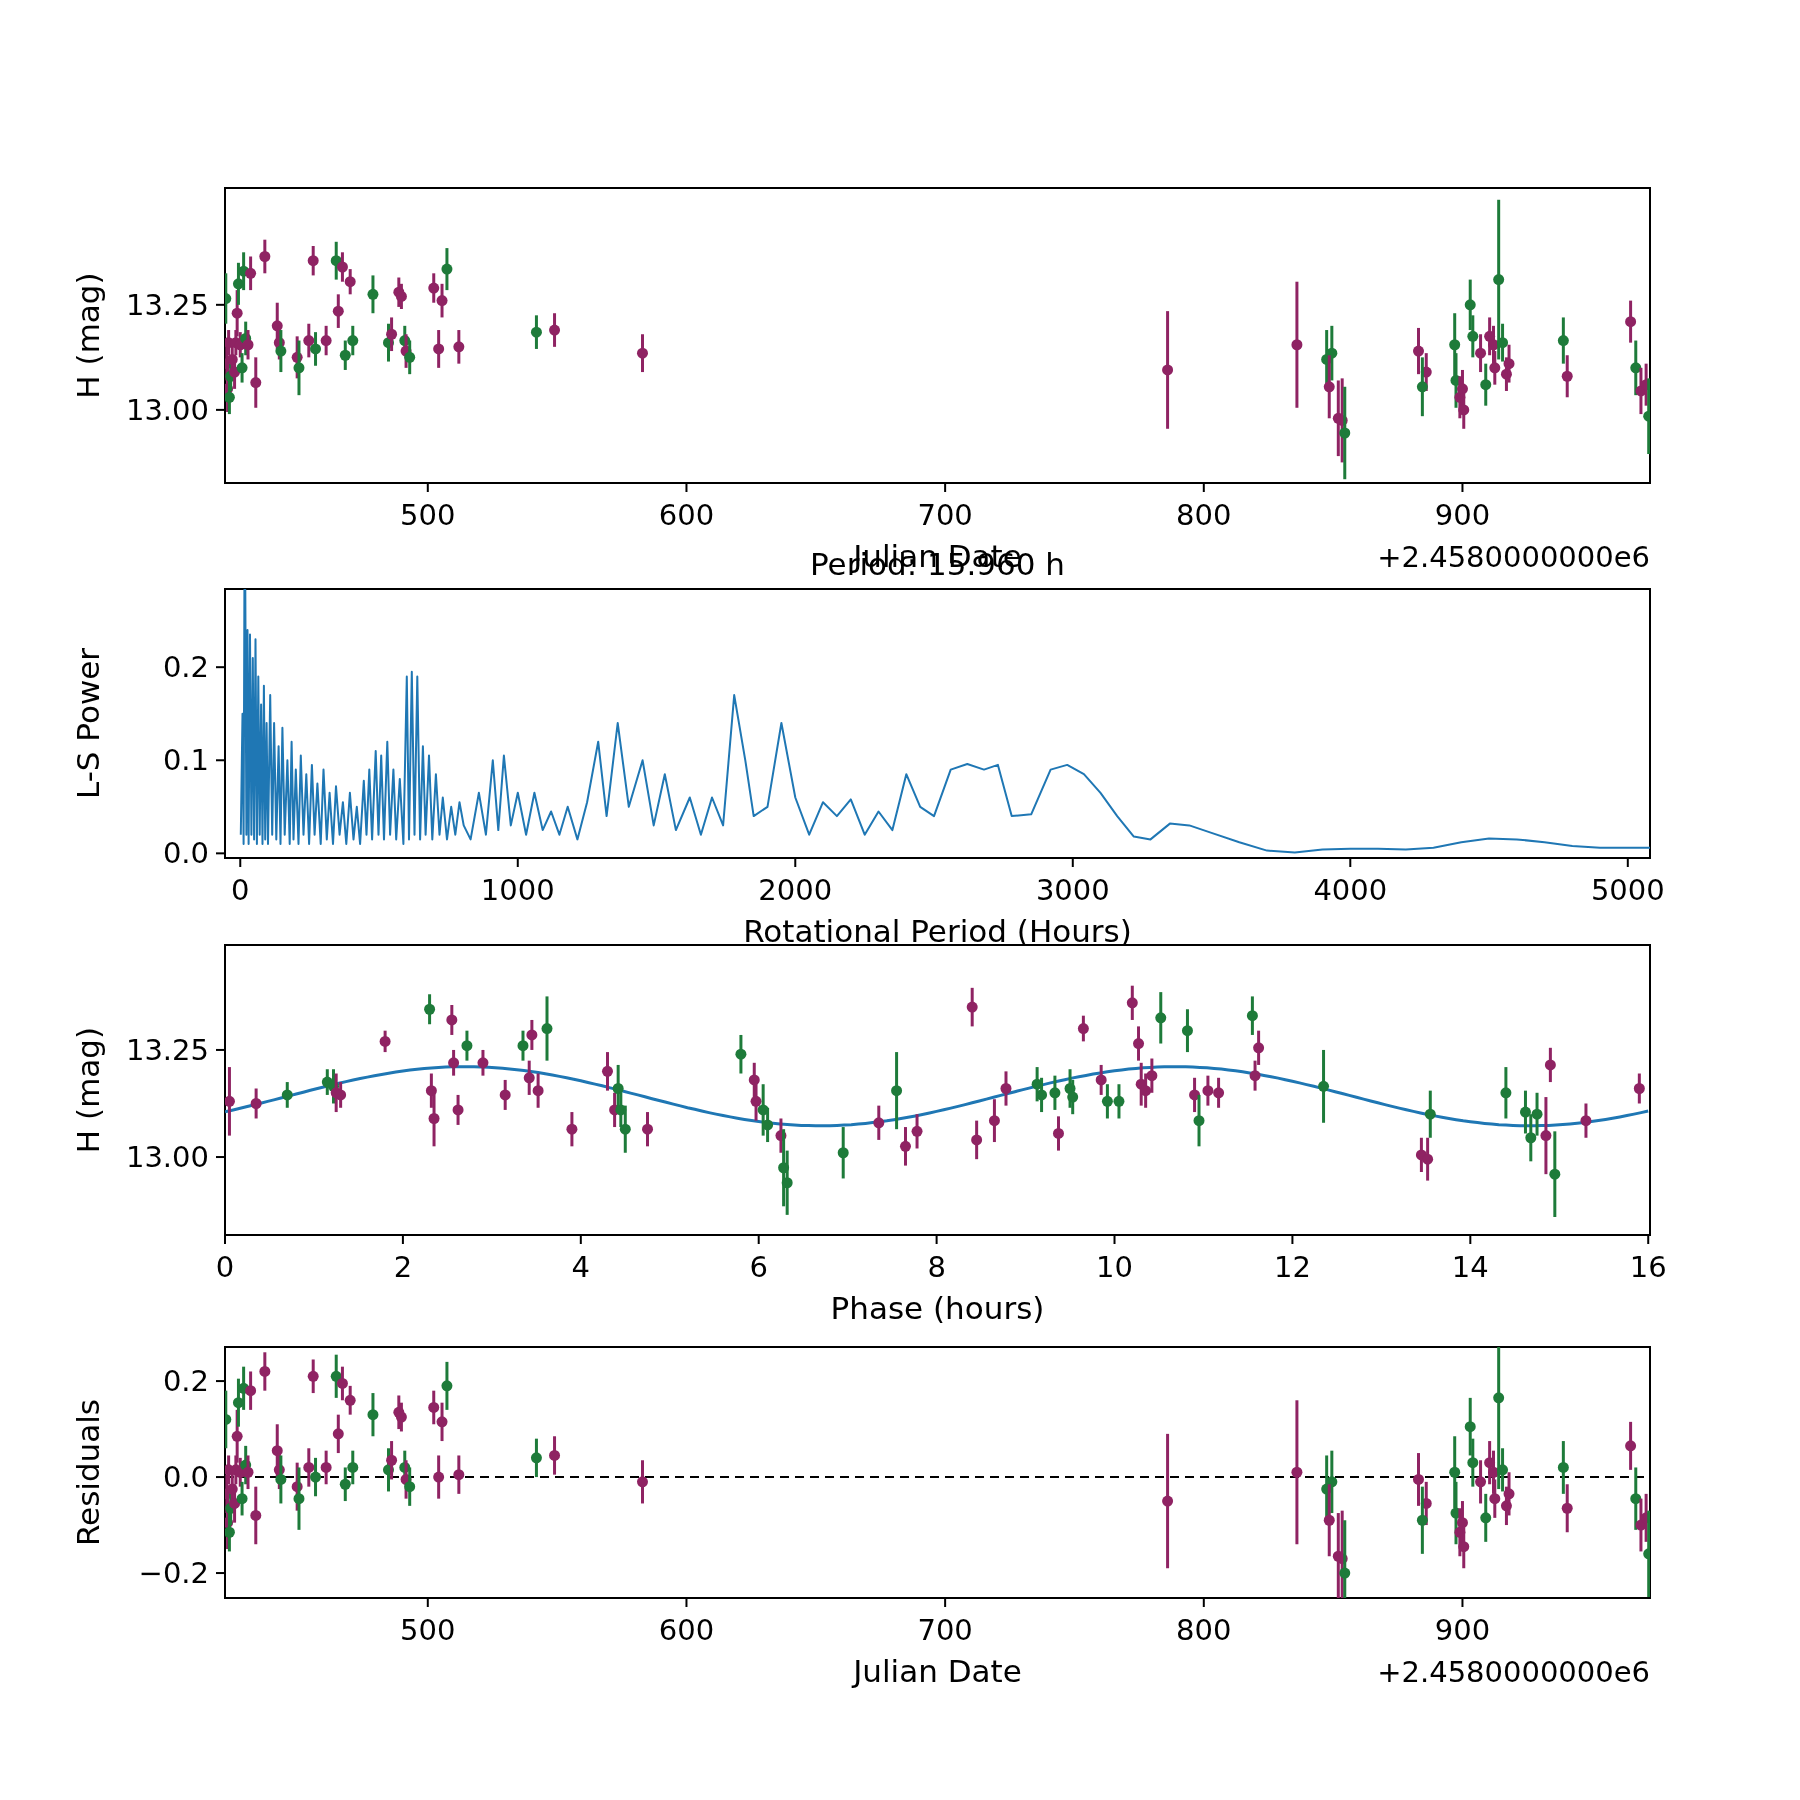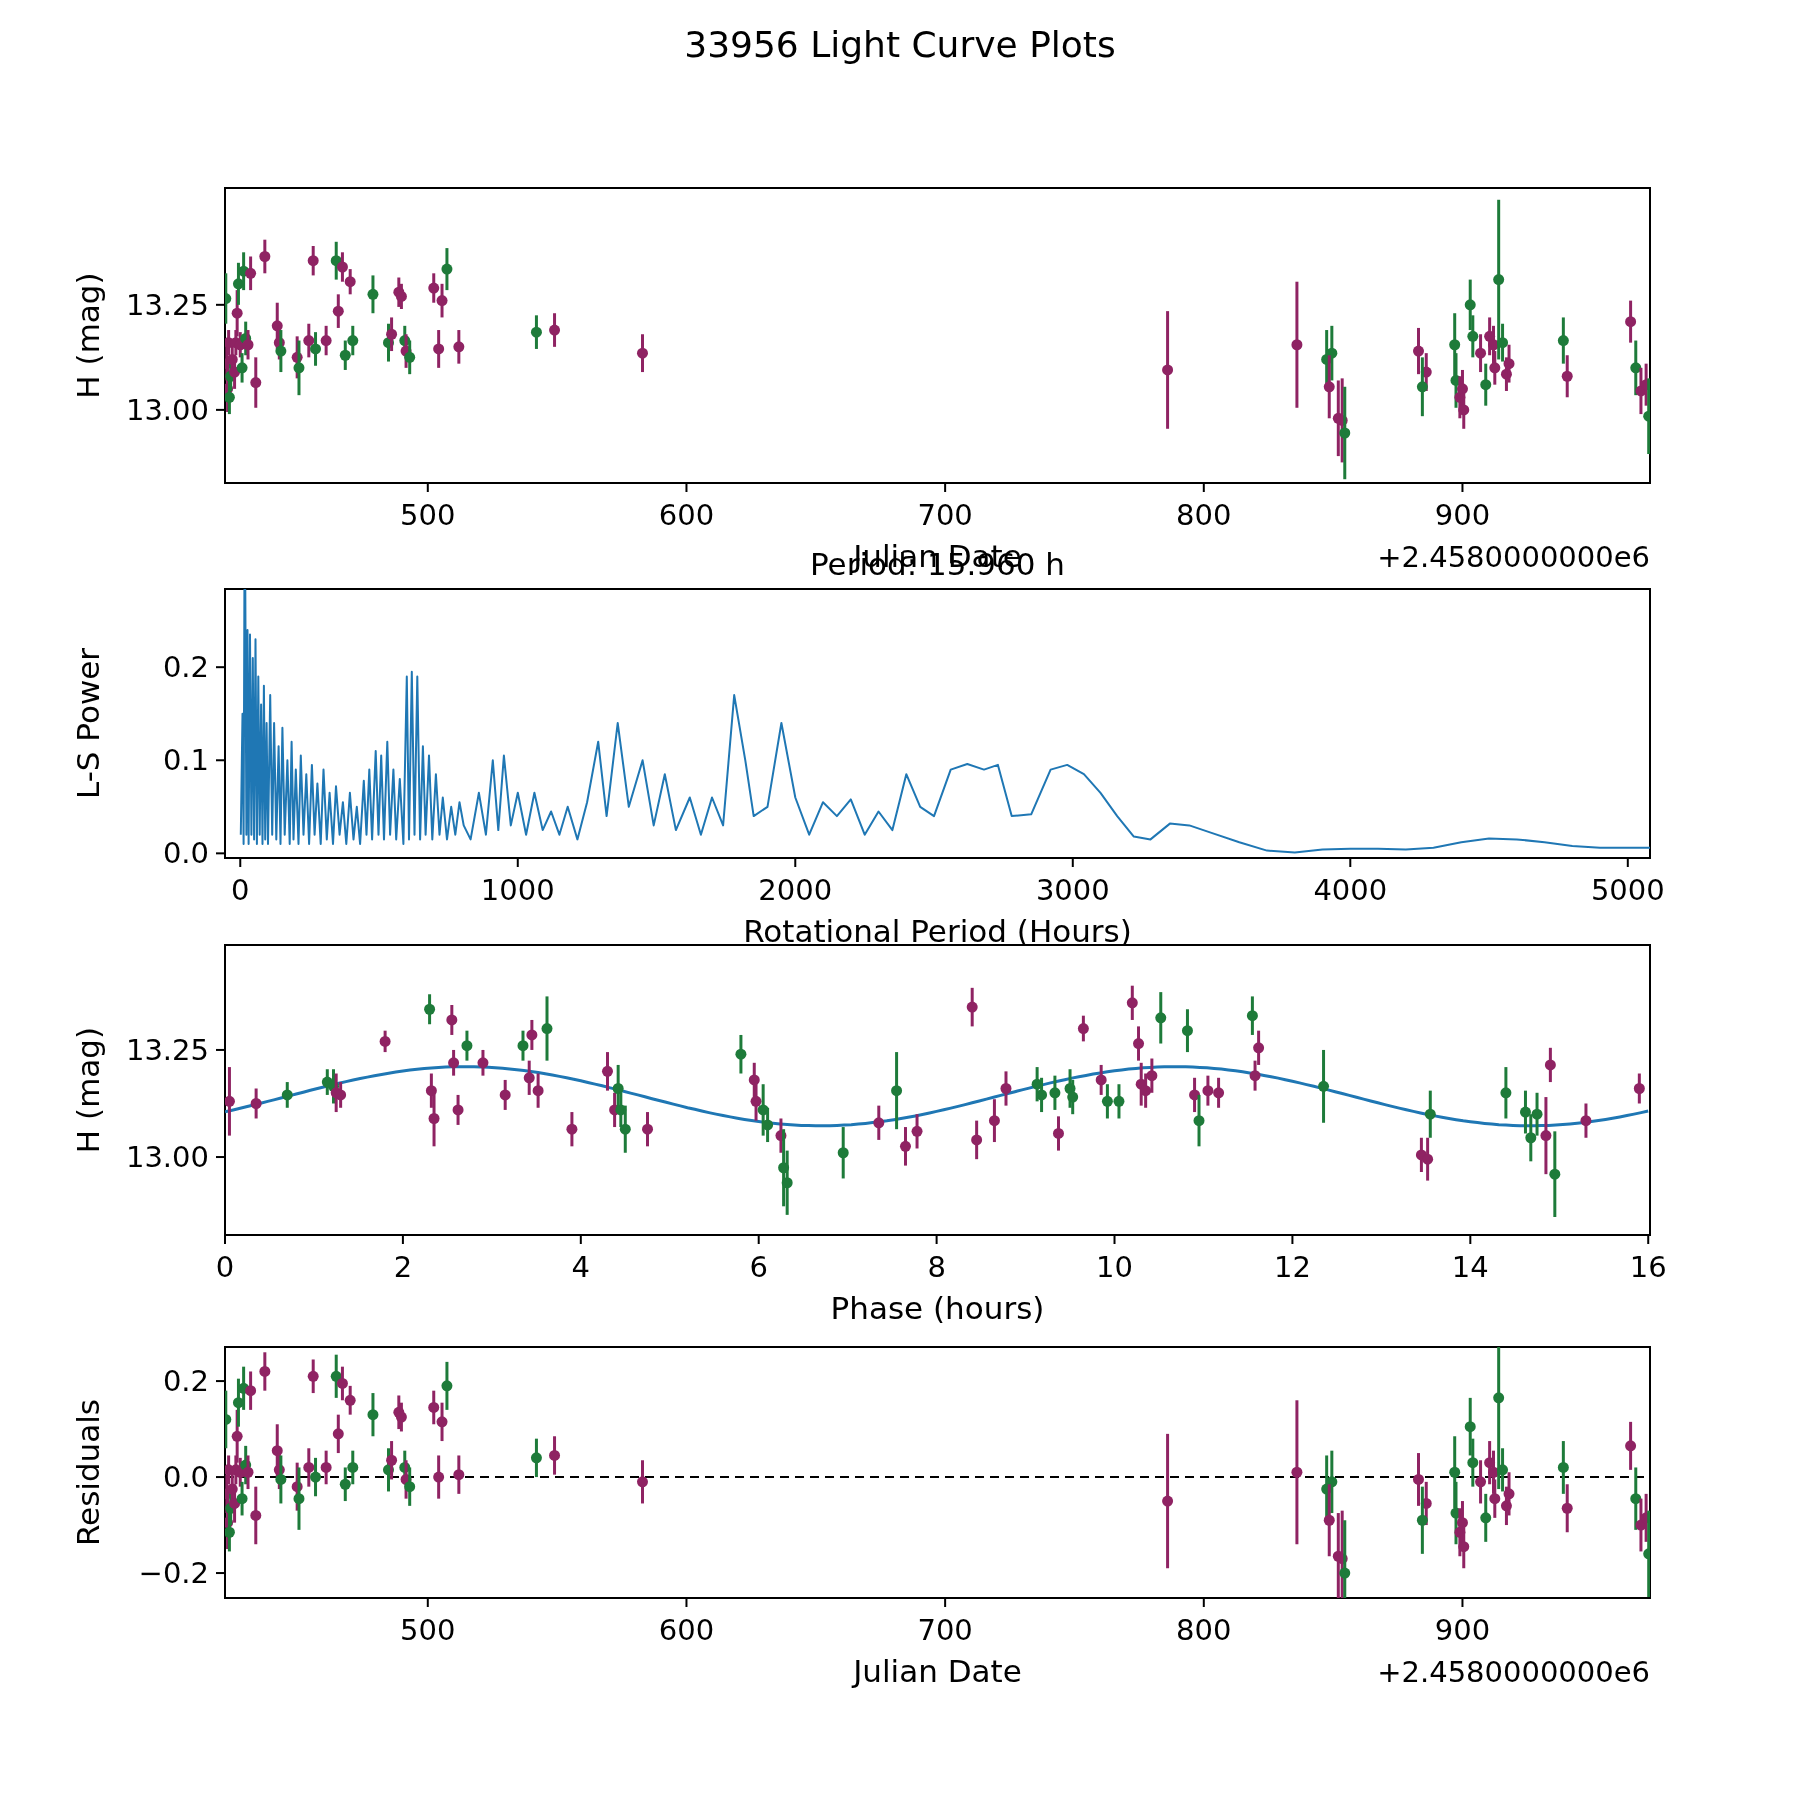--- a/index.html
+++ b/index.html
@@ -6,21 +6,20 @@
   .figure{position:relative;width:1800px;height:1800px;background:#ffffff;
           font-family:"DejaVu Sans","Liberation Sans",sans-serif;}
   .fig-title{position:absolute;top:24px;left:0;width:100%;text-align:center;
              font-size:36px;color:#000;}
   svg text{font-family:"DejaVu Sans","Liberation Sans",sans-serif;fill:#000;}
 </style>
 </head>
 <body>
 
 <div class="figure">
-  <div class="fig-title">33956 Light Curve Plots</div>
   <svg id="plot-svg" width="1800" height="1800" viewBox="0 0 1800 1800">
       <g>
         <rect x="225" y="188" width="1425" height="295" fill="none" stroke="#000000" stroke-width="2"></rect>
         <clipPath id="clip0">
           <rect x="225" y="188" width="1425" height="295"></rect>
         </clipPath>
         <line x1="427.79542566709017" y1="483" x2="427.79542566709017" y2="492" stroke="#000000" stroke-width="2"></line>
         <line x1="686.4630604465419" y1="483" x2="686.4630604465419" y2="492" stroke="#000000" stroke-width="2"></line>
         <line x1="945.1306952259938" y1="483" x2="945.1306952259938" y2="492" stroke="#000000" stroke-width="2"></line>
         <line x1="1203.7983300054457" y1="483" x2="1203.7983300054457" y2="492" stroke="#000000" stroke-width="2"></line>

